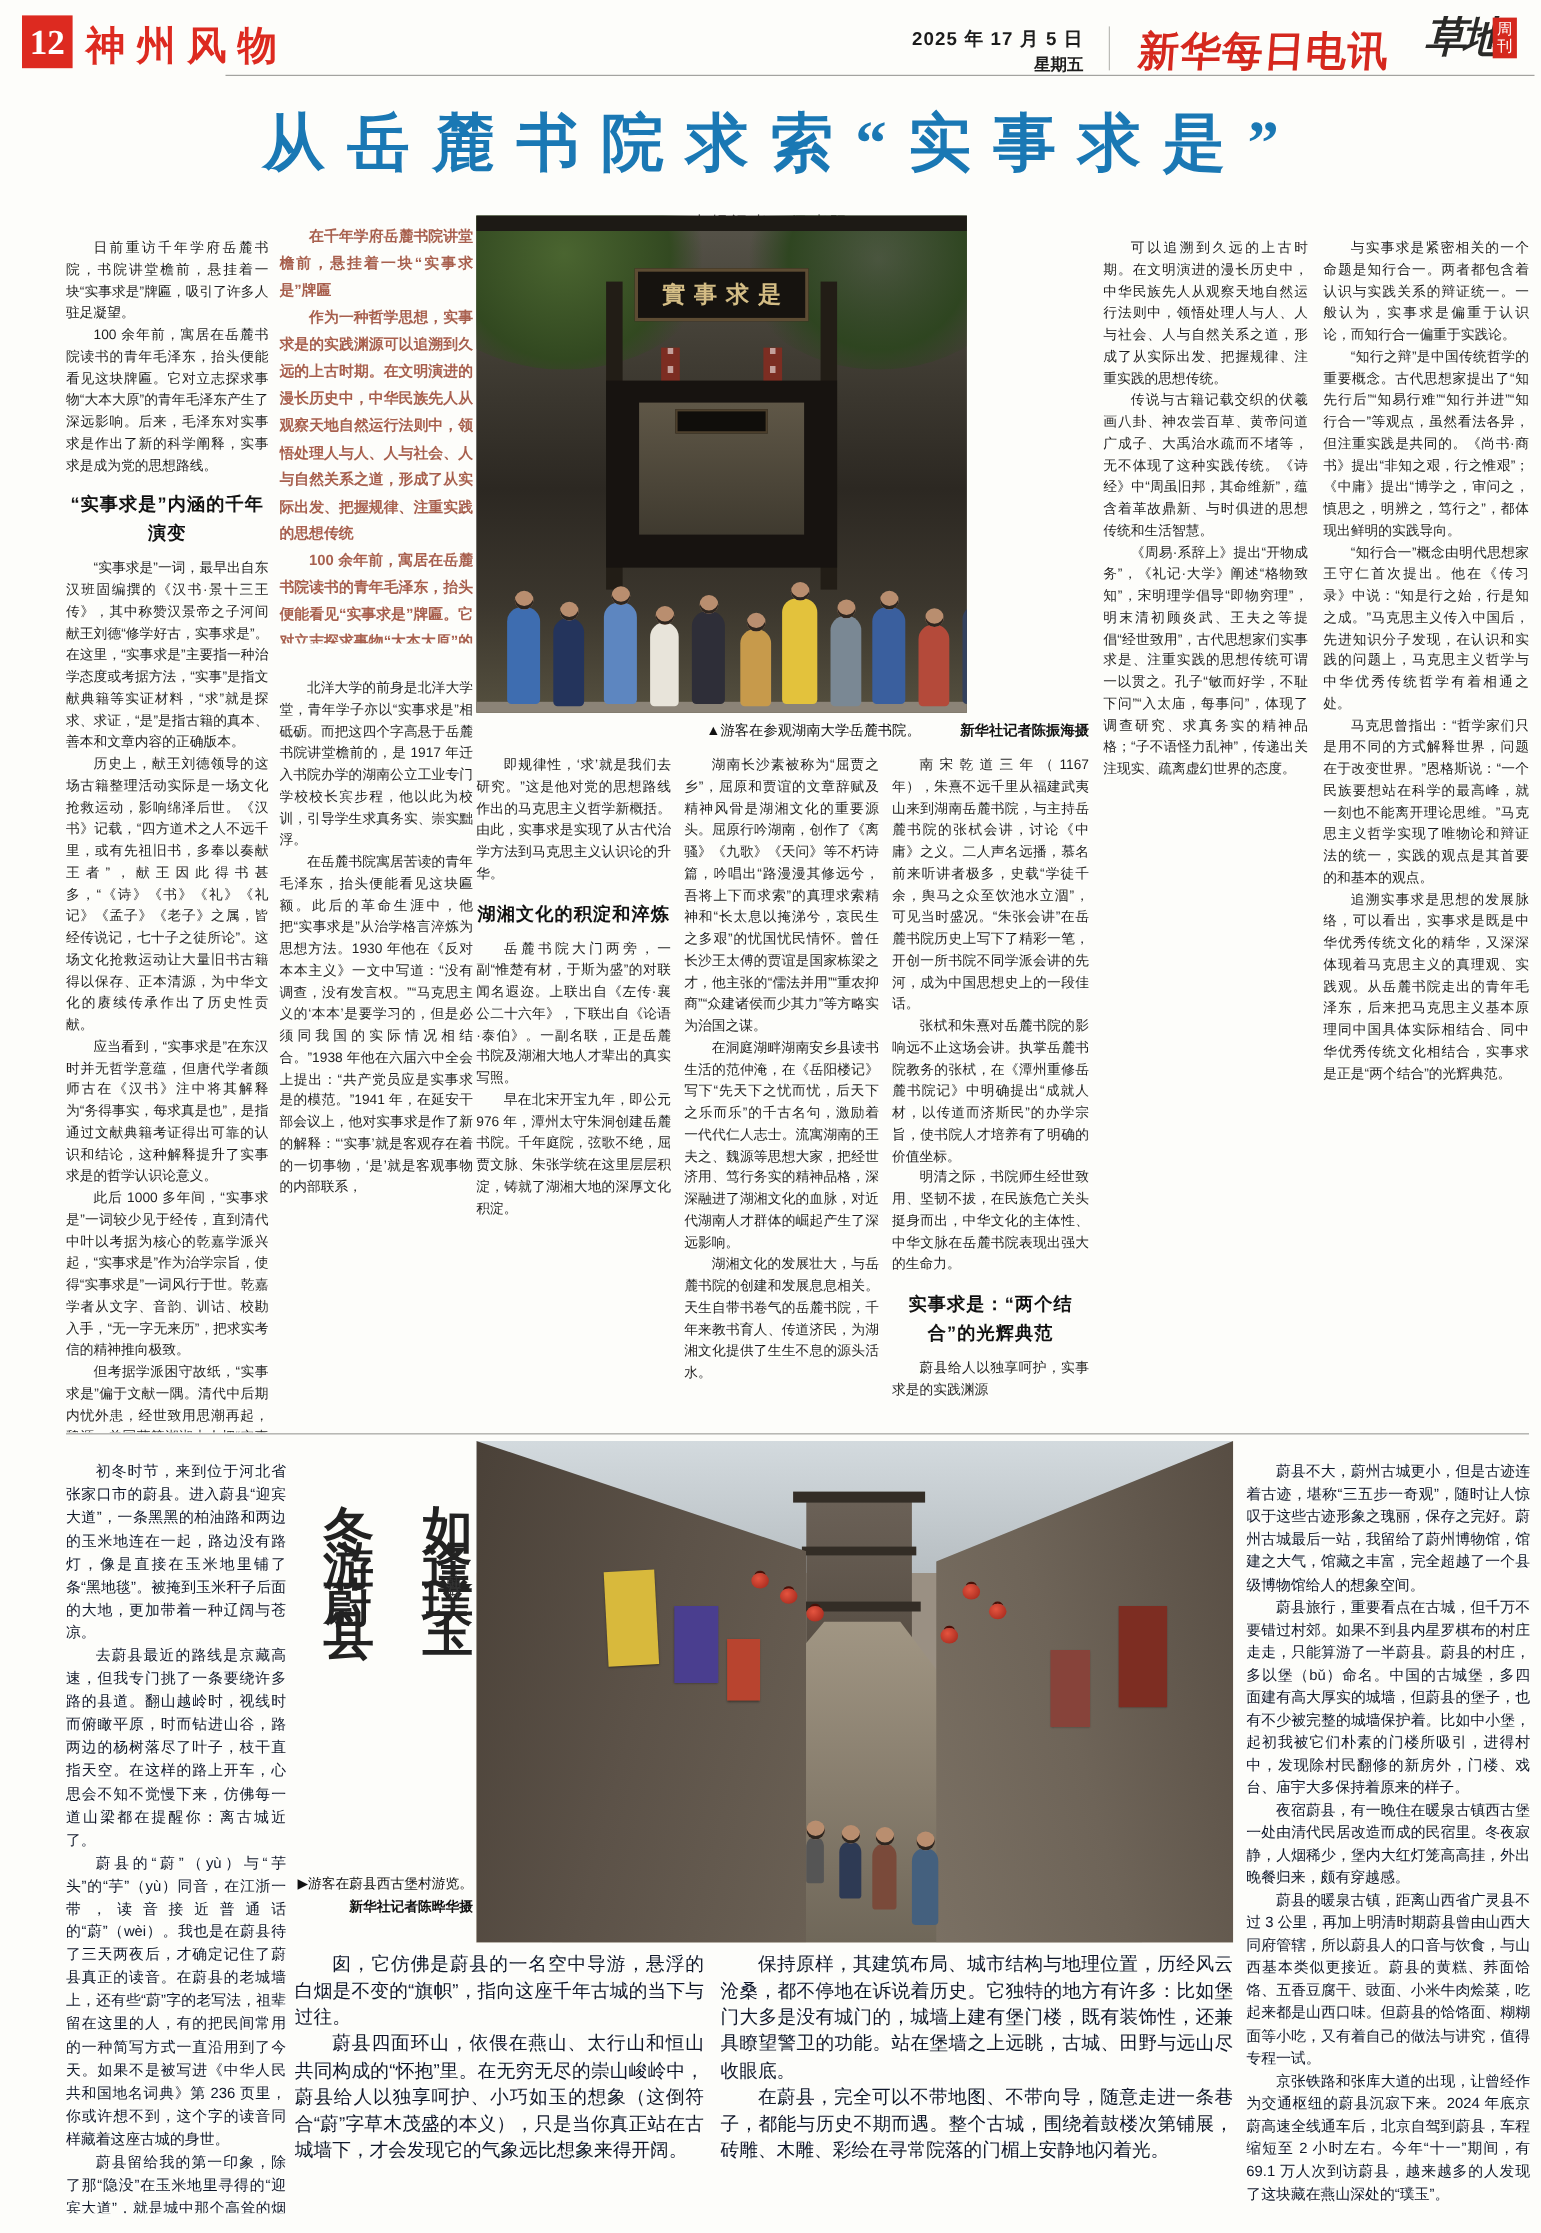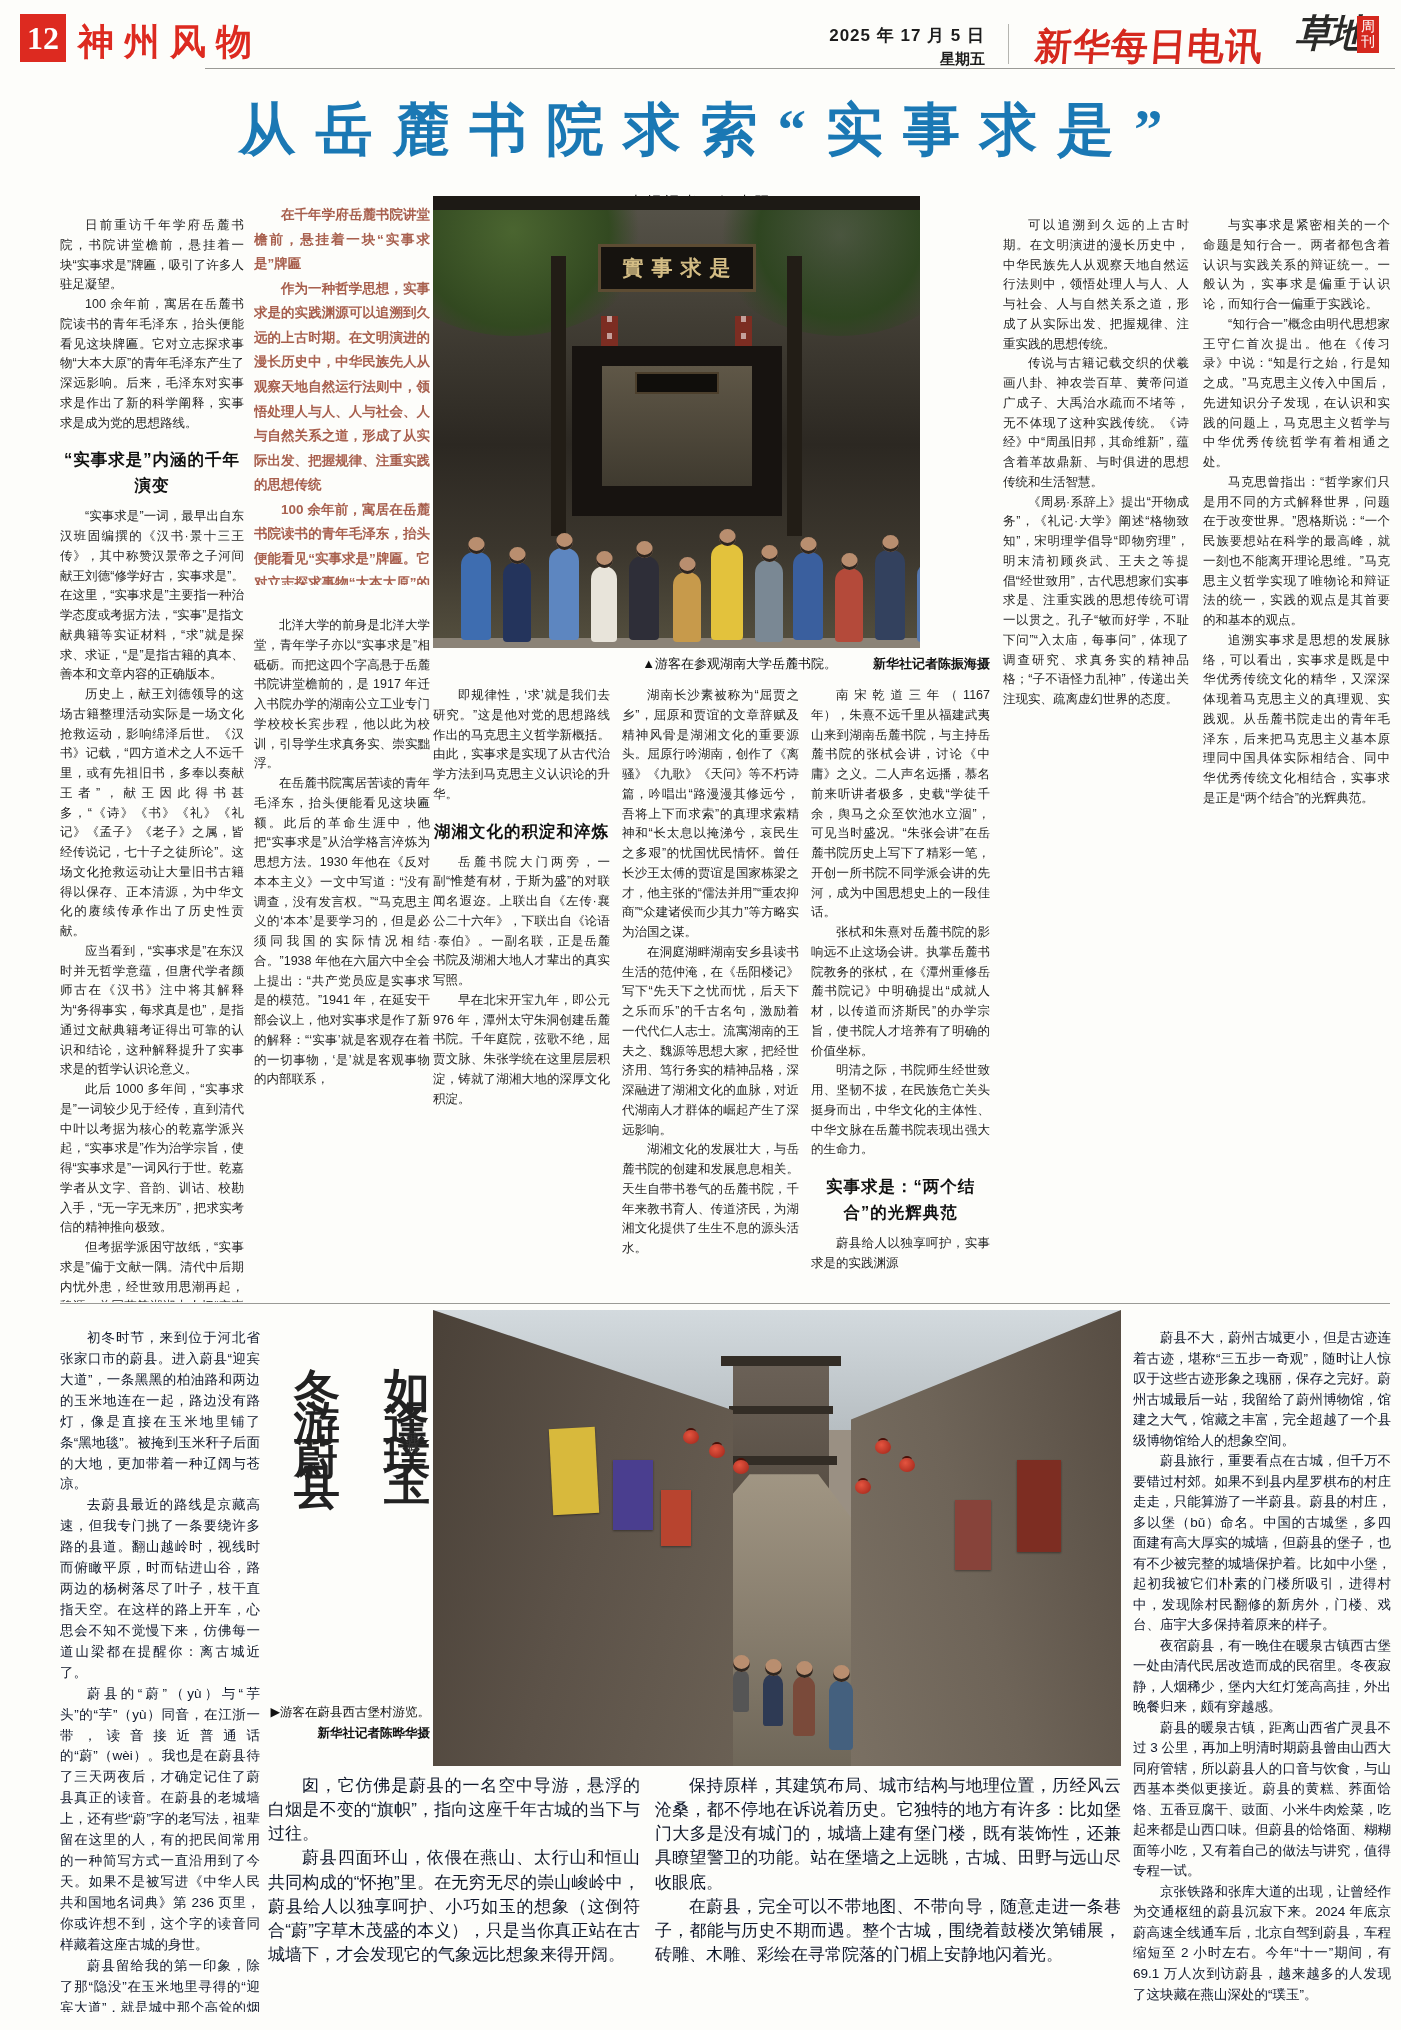--- a/index.html
+++ b/index.html
@@ -41,21 +41,21 @@
              color:#a8604e; font-size:13.5px; line-height:1.82; text-align:justify; font-weight:bold; }
   .quote-box p { text-indent:2em; }
 
   .caption-row { position:absolute; display:flex; justify-content:flex-end; gap:36px; font-size:13px;
              color:#111; font-family:"Liberation Serif","DejaVu Serif",serif; }
   .caption-row .credit { font-family:"Liberation Sans","DejaVu Sans",sans-serif; font-weight:bold; }
 
   .article-divider { position:absolute; left:60px; top:1303px; width:1330px; border-top:1px solid #9a9a96; }
 
   
-  .photo1 { position:absolute; left:433px; top:196px; width:487px; height:452px; overflow:hidden;
+  .photo1 { position:absolute; left:433px; top:196px; width:446px; height:452px; overflow:hidden;
             background:linear-gradient(180deg,#57544a 0%,#413d34 28%,#2c2822 55%,#3b362d 78%,#55503f 100%); }
   .p1-leaf { position:absolute; border-radius:50%; opacity:.95; }
   .p1-leaf.l1 { left:-60px; top:-70px; width:280px; height:210px;
             background:radial-gradient(circle,#4a662f 0%,#31491f 55%,rgba(30,45,20,0) 72%); }
   .p1-leaf.l2 { right:-50px; top:-60px; width:260px; height:200px;
             background:radial-gradient(circle,#42603976 0%,#2d451f 50%,rgba(30,45,20,0) 72%); }
   .p1-beam { position:absolute; left:0; top:0; width:100%; height:14px; background:#1d1a15; }
   .p1-plaque { position:absolute; left:50%; top:48px; transform:translateX(-50%); width:158px; height:48px;
             background:#16130f; border:3px solid #5d4c33; display:flex; align-items:center; justify-content:center;
             color:#d4bd85; font-size:21px; letter-spacing:8px; font-family:"Liberation Serif","DejaVu Serif",serif;
@@ -221,20 +221,21 @@
   <div class="tcol" style="left:1003px; top:216px; width:186px; height:1086px;">
     <div>
         <p>可以追溯到久远的上古时期。在文明演进的漫长历史中，中华民族先人从观察天地自然运行法则中，领悟处理人与人、人与社会、人与自然关系之道，形成了从实际出发、把握规律、注重实践的思想传统。</p>
         <p>传说与古籍记载交织的伏羲画八卦、神农尝百草、黄帝问道广成子、大禹治水疏而不堵等，无不体现了这种实践传统。《诗经》中“周虽旧邦，其命维新”，蕴含着革故鼎新、与时俱进的思想传统和生活智慧。</p>
         <p>《周易·系辞上》提出“开物成务”，《礼记·大学》阐述“格物致知”，宋明理学倡导“即物穷理”，明末清初顾炎武、王夫之等提倡“经世致用”，古代思想家们实事求是、注重实践的思想传统可谓一以贯之。孔子“敏而好学，不耻下问”“入太庙，每事问”，体现了调查研究、求真务实的精神品格；“子不语怪力乱神”，传递出关注现实、疏离虚幻世界的态度。</p>
       </div>
   </div>
   <div class="tcol" style="left:1203px; top:216px; width:187px; height:1086px;">
     <div>
         <p>与实事求是紧密相关的一个命题是知行合一。两者都包含着认识与实践关系的辩证统一。一般认为，实事求是偏重于认识论，而知行合一偏重于实践论。</p>
+        <p>“知行之辩”是中国传统哲学的重要概念。古代思想家提出了“知先行后”“知易行难”“知行并进”“知行合一”等观点，虽然看法各异，但注重实践是共同的。《尚书·商书》提出“非知之艰，行之惟艰”；《中庸》提出“博学之，审问之，慎思之，明辨之，笃行之”，都体现出鲜明的实践导向。</p>
         <p>“知行合一”概念由明代思想家王守仁首次提出。他在《传习录》中说：“知是行之始，行是知之成。”马克思主义传入中国后，先进知识分子发现，在认识和实践的问题上，马克思主义哲学与中华优秀传统哲学有着相通之处。</p>
         <p>马克思曾指出：“哲学家们只是用不同的方式解释世界，问题在于改变世界。”恩格斯说：“一个民族要想站在科学的最高峰，就一刻也不能离开理论思维。”马克思主义哲学实现了唯物论和辩证法的统一，实践的观点是其首要的和基本的观点。</p>
         <p>追溯实事求是思想的发展脉络，可以看出，实事求是既是中华优秀传统文化的精华，又深深体现着马克思主义的真理观、实践观。从岳麓书院走出的青年毛泽东，后来把马克思主义基本原理同中国具体实际相结合、同中华优秀传统文化相结合，实事求是正是“两个结合”的光辉典范。</p>
       </div>
   </div>
 
   <div class="article-divider"></div>
 
   <div class="bcol" style="left:60px; top:1328px; width:200px; height:684px; font-size:13.5px; line-height:1.55;">
     <div>

